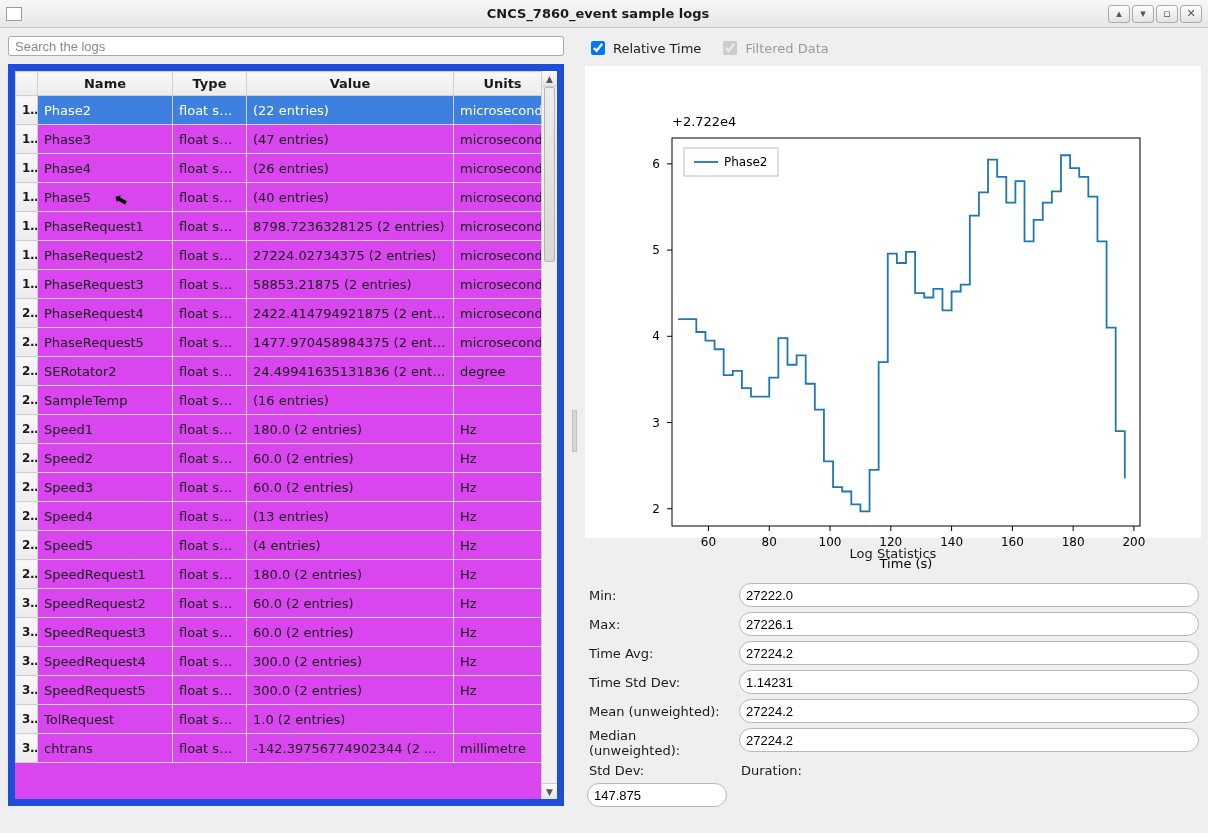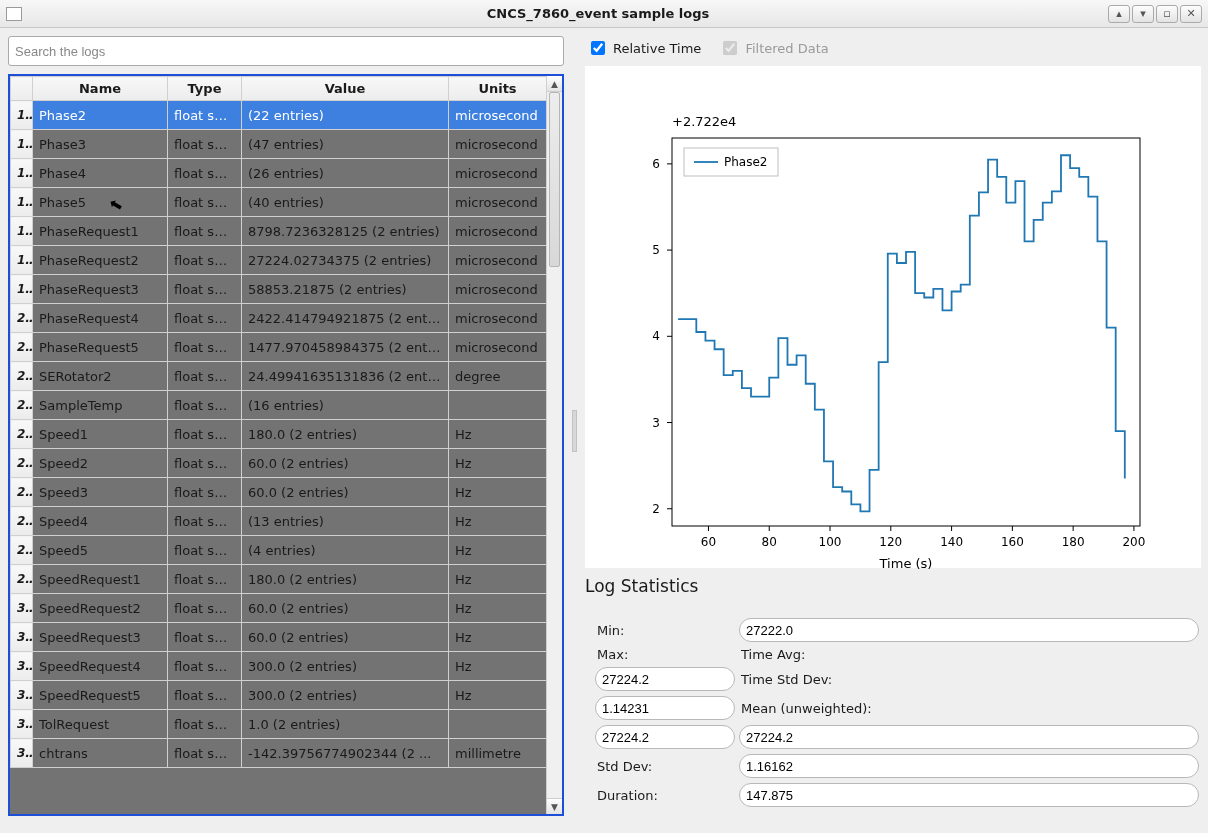--- a/index.html
+++ b/index.html
@@ -53,34 +53,34 @@
     padding: 8px;
     gap: 8px;
   }
 
   
   .left-panel {
     width: 556px;
     display: flex; flex-direction: column;
   }
   .search-box {
-    height: 30px;
+    height: 20px;
     border: 1px solid #aaa;
     border-radius: 3px;
     padding: 0 6px;
     font-size: 13px;
     background: #fff;
     outline: none;
   }
   .search-box::placeholder { color: #888; }
 
   .table-wrap {
     margin-top: 8px;
-    border: 2px solid #1d4ed8;
-    background: #737373;
+    border: 7px solid #1d4ed8;
+    background: #d946ef;
     height: 742px;
     display: flex;
     position: relative;
   }
   .table-inner {
     overflow: hidden;
     flex: 1;
   }
   table.log-table {
     border-collapse: collapse;
@@ -102,21 +102,20 @@
     font-weight: bold;
     text-align: center;
     height: 24px;
   }
   .log-table .rownum {
     width: 22px;
     text-align: center;
     background: linear-gradient(to bottom, #f8f8f8, #ececec);
     font-weight: bold;
     font-size: 12px;
-    font-style: italic;
   }
   .log-table th.rownum-head { width: 22px; background: linear-gradient(to bottom,#f8f8f8,#ececec);}
   .log-table tr.selected td { background: #3d80df; color: #fff; }
   .log-table tr.selected .rownum { background: linear-gradient(to bottom,#f8f8f8,#ececec); color:#1a1a1a;}
 
   
   .vscroll {
     width: 16px;
     border-left: 1px solid #cfcfcf;
     background: #f0f0f0;
@@ -169,30 +168,29 @@
     width: 616px;
     height: 532px;
     background: #fff;
     position: relative;
     margin-bottom: 6px;
   }
   .chart-box svg { position:absolute; inset:0; }
 
   
   .stats-title {
-    text-align:left;
+    text-align:center;
     padding: 2px 0 4px 0;
-    font-size:17px;
+    font-size:13px;
   }
   .stats-grid {
     display:grid;
     grid-template-columns: 140px 1fr;
-    gap: 5px 4px;
+    gap: 5px 12px;
     padding: 18px 2px;
-    margin-left: 8px;
   }
   .stats-grid label {
     align-self:center;
     font-size:13px;
     padding-left:2px;
   }
   .stats-grid input {
     height: 24px;
     border: 1px solid #b8b8b8;
     border-radius: 12px;
@@ -474,26 +472,27 @@
           <line x1="109" y1="96" x2="133" y2="96" stroke="#1f77b4" stroke-width="1.8"></line>
           <text x="139" y="100" font-size="12">Phase2</text>
         </svg>
     </div>
 
     <div class="stats-title">Log Statistics</div>
     <div class="stats-grid" id="stats-grid">
         <label>Min:</label>
         <input type="text" readonly="" value="27222.0" style="">
         <label>Max:</label>
+        <input type="text" readonly="" value="27226.1" style="">
         <label>Time Avg:</label>
         <input type="text" readonly="" value="27224.2" style="">
         <label>Time Std Dev:</label>
         <input type="text" readonly="" value="1.14231" style="">
         <label>Mean (unweighted):</label>
         <input type="text" readonly="" value="27224.2" style="">
+        <label>Median (unweighted):</label>
         <input type="text" readonly="" value="27224.2" style="">
         <label>Std Dev:</label>
-        <input type="text" readonly="" value="1.16162" style="">
         <label>Duration:</label>
         <input type="text" readonly="" value="147.875" style="">
       </div>
   </div>
 </div>
 
 </body></html>

